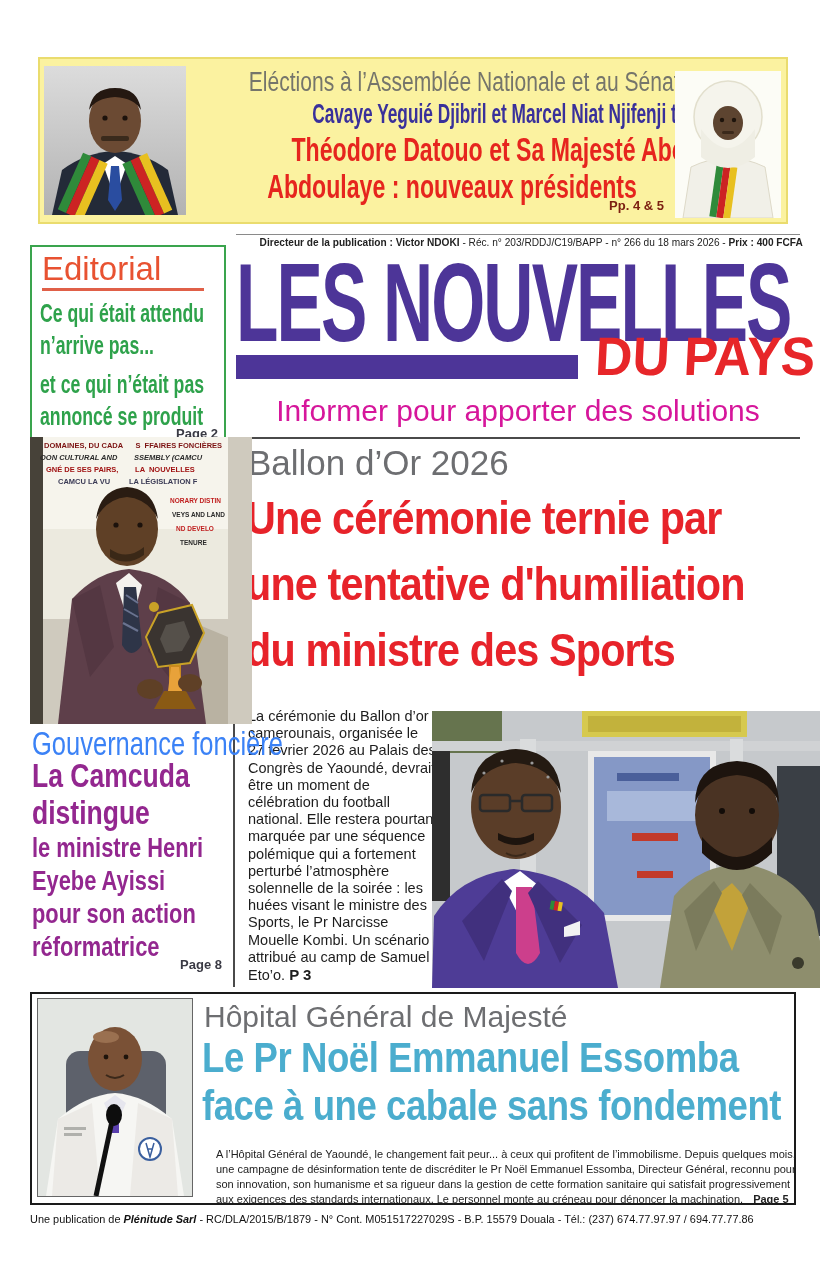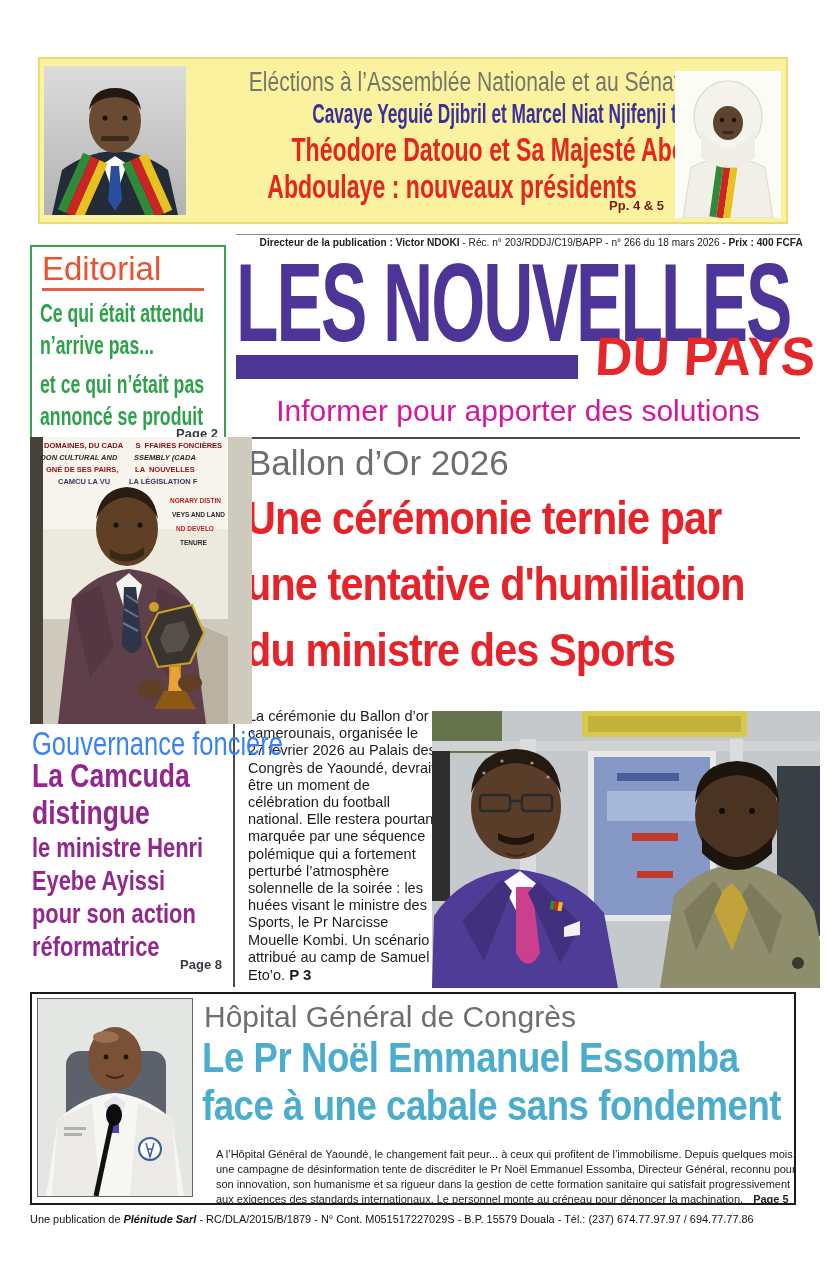--- a/index.html
+++ b/index.html
@@ -268,21 +268,21 @@
 
         <polygon points="128,176 162,168 174,196 160,226 128,230 116,200" fill="#3a3430" stroke="#c9a227" stroke-width="2"></polygon>
         <polygon points="136,188 154,184 160,200 152,214 136,216 130,202" fill="#55504a"></polygon>
         <rect x="139" y="228" width="12" height="30" fill="#c98a1e"></rect>
         <path d="M141,230 L149,230 L152,254 L138,254 Z" fill="#e8a23a"></path>
         <polygon points="124,272 166,272 156,254 134,254" fill="#8a5a14"></polygon>
         <ellipse cx="120" cy="252" rx="13" ry="10" fill="#5f4026"></ellipse>
         <ellipse cx="160" cy="246" rx="12" ry="9" fill="#5f4026"></ellipse>
       </svg>
       <div class="ph-line" style="left:14px;top:4px;font-size:7.5px;color:#7c1212;">DOMAINES, DU CADA      S  FFAIRES FONCIÈRES</div>
-      <div class="ph-line" style="left:10px;top:16px;font-size:7.5px;color:#2a2a2a;font-style:italic;">OON CULTURAL AND        SSEMBLY (CADA</div>
+      <div class="ph-line" style="left:10px;top:16px;font-size:7.5px;color:#2a2a2a;font-style:italic;">OON CULTURAL AND        SSEMBLY (CAMCU</div>
       <div class="ph-line" style="left:16px;top:28px;font-size:7.5px;color:#a01212;">GNÉ DE SES PAIRS,        LA  NOUVELLES</div>
       <div class="ph-line" style="left:28px;top:40px;font-size:7.5px;color:#3a3a55;">CAMCU LA VU         LA LÉGISLATION F</div>
       <div class="ph-line" style="left:140px;top:60px;font-size:6.5px;color:#c02020;">NORARY DISTIN</div>
       <div class="ph-line" style="left:142px;top:74px;font-size:6.5px;color:#2a2a2a;">VEYS AND LAND</div>
       <div class="ph-line" style="left:146px;top:88px;font-size:6.5px;color:#c02020;">ND DEVELO</div>
       <div class="ph-line" style="left:150px;top:102px;font-size:6.5px;color:#2a2a2a;">TENURE</div>
     </div>
 
     <div class="ls-kicker"><span class="sq">Gouvernance foncière</span></div>
     <h2 class="ls-headline">
@@ -313,21 +313,21 @@
           <circle cx="88" cy="58" r="2.4" fill="#1e140c"></circle>
         <path d="M68,76 Q77,82 86,76" fill="none" stroke="#3a281a" stroke-width="2"></path>
         <circle cx="112" cy="150" r="11" fill="#ffffff" stroke="#3a5f9e" stroke-width="2"></circle>
         <path d="M108,144 L112,158 L116,144 M109,150 L115,150" stroke="#3a5f9e" stroke-width="1.5" fill="none"></path>
         <rect x="26" y="128" width="22" height="3" fill="#b0b0ac"></rect>
         <rect x="26" y="134" width="18" height="3" fill="#b0b0ac"></rect>
         <line x1="58" y1="197" x2="74" y2="122" stroke="#111" stroke-width="5"></line>
         <ellipse cx="76" cy="116" rx="8" ry="11" fill="#0d0d0d"></ellipse>
       </svg>
     </div>
-    <div class="bs-kicker">Hôpital Général de Congrès</div>
+    <div class="bs-kicker">Hôpital Général de Majesté</div>
     <h2 class="bs-headline">
       <span class="bsl">Le Pr Noël Emmanuel Essomba</span>
       <span class="bsl">face à une cabale sans fondement</span>
     </h2>
     <p class="bs-body"><span>A l’Hôpital Général de Yaoundé, le changement fait peur... à ceux qui profitent de l’immobilisme. Depuis quelques mois, une campagne de désinformation tente de discréditer le Pr Noël Emmanuel Essomba, Directeur Général, reconnu pour son innovation, son humanisme et sa rigueur dans la gestion de cette formation sanitaire qui satisfait progressivement aux exigences des standards internationaux. Le personnel monte au créneau pour dénoncer la machination.</span><b class="bs-page">Page 5</b></p>
   </section>
 
   <footer class="footer">
     <span class="sq"><span>Une publication de</span> <b class="co">Plénitude Sarl</b><span> -  RC/DLA/2015/B/1879  -  N° Cont. M051517227029S -  B.P. 15579 Douala  - Tél.: (237) 674.77.97.97 / 694.77.77.86</span></span>
   </footer>

